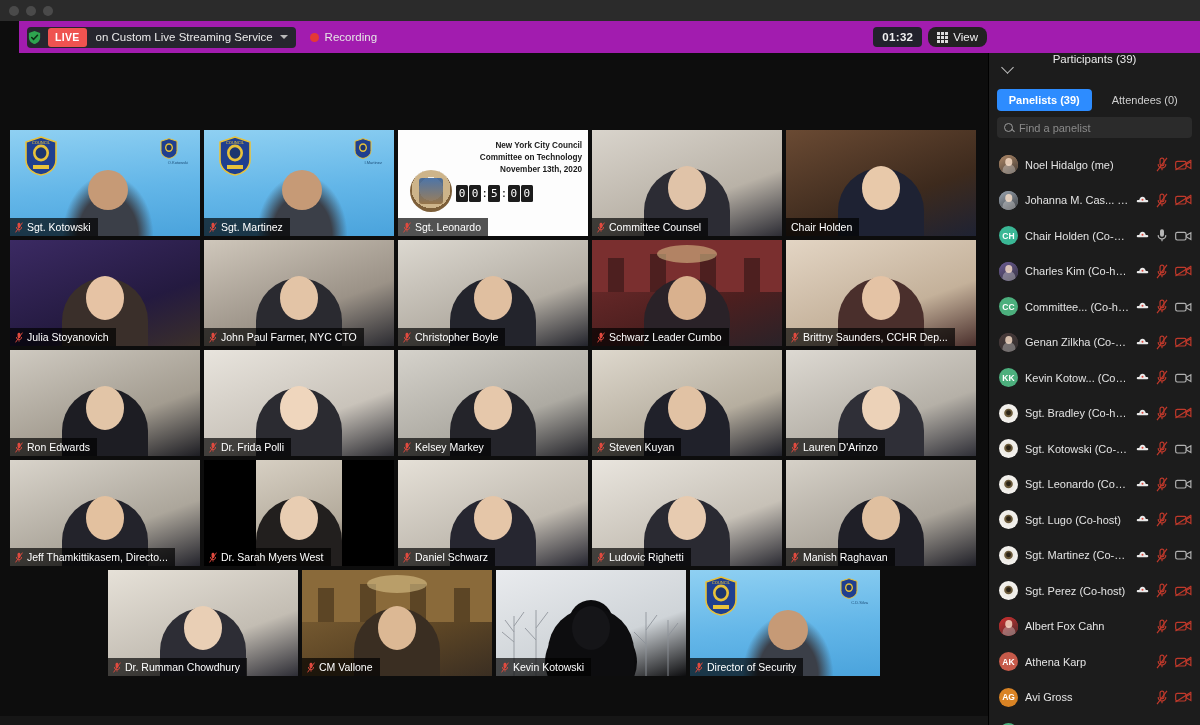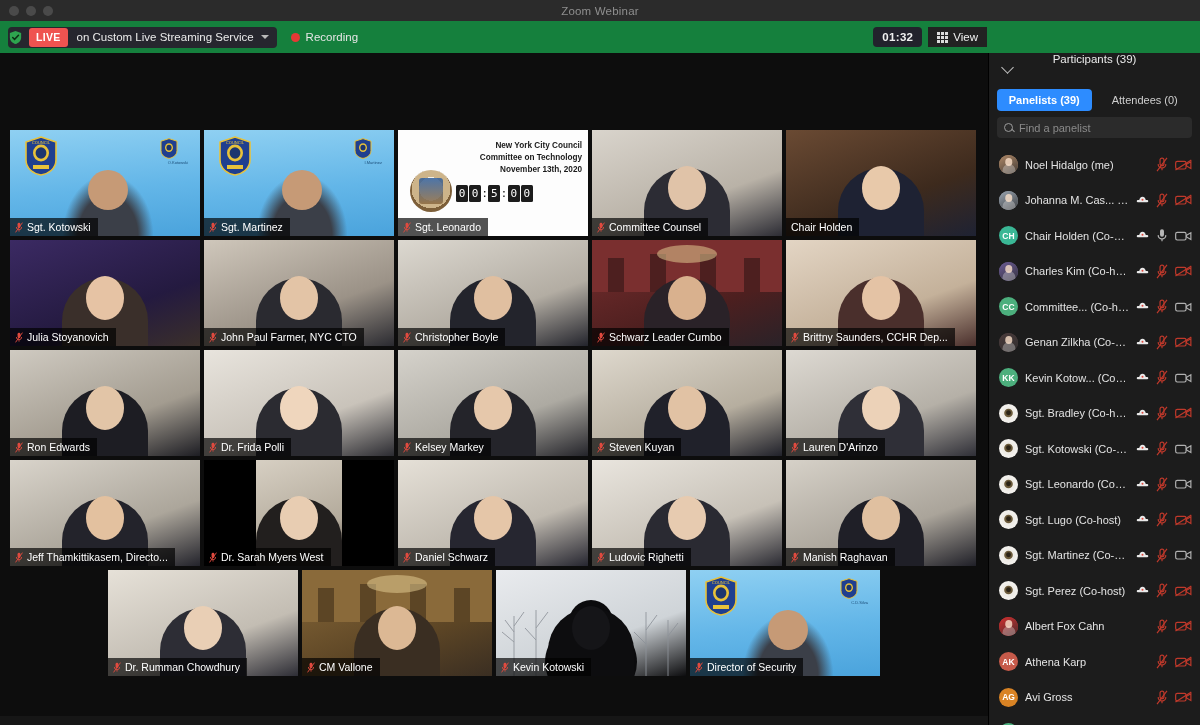--- a/index.html
+++ b/index.html
@@ -20,22 +20,22 @@
   }
   .traffic { display:flex; gap:7px; padding-left:9px; }
   .dot { width:10px; height:10px; border-radius:50%; background:#4a4a4a; }
   .titlebar .wtitle {
     position:absolute; left:0; right:0; text-align:center;
     font-size:11.5px; color:#8f8f8f; letter-spacing:.2px;
   }
 
   
   .topbar {
-    height:32px; flex:0 0 32px; background:#15803d;
-    display:flex; align-items:center; padding:0 8px; position:relative;
+    height:32px; flex:0 0 32px; background:#a21caf;
+    display:flex; align-items:center; padding:0 8px; position:relative;margin-left:19px;
   }
   .live-group {
     display:flex; align-items:center; gap:0px;
     background:#26262e; border-radius:4px; height:21px; padding-right:8px;
   }
   .shield {
     width:15px; height:15px; margin:0 6px 0 0; flex:0 0 15px;
     display:flex; align-items:center; justify-content:center;
   }
   .shield svg { display:block; }
@@ -49,21 +49,21 @@
   .rec-group { display:flex; align-items:center; gap:6px; margin-left:14px; }
   .rec-dot { width:9px; height:9px; border-radius:50%; background:#e53935; }
   .rec-text { font-size:11.5px; color:#e6e6e6; }
 
   .topright { position:absolute; right:213px; top:0; height:32px; display:flex; align-items:center; gap:6px; }
   .timer-pill {
     background:#22222c; border-radius:4px; font-size:11.5px; font-weight:bold;
     color:#f0f0f0; padding:4px 9px; letter-spacing:.3px;
   }
   .view-pill {
-    background:#222222; border-radius:0; font-size:11.5px; color:#f0f0f0;
+    background:#222222; border-radius:8px; font-size:11.5px; color:#f0f0f0;
     padding:4px 9px; display:flex; align-items:center; gap:5px;
   }
   .grid-ico { display:grid; grid-template-columns:repeat(3,3px); grid-template-rows:repeat(3,3px); gap:1px; }
   .grid-ico i { background:#dcdcdc; display:block; }
 
   
   .body { flex:1; display:flex; min-height:0; }
   .stage { width:988px; flex:0 0 988px; background:#0d0d0d; position:relative; padding:0; }
 
   
@@ -147,21 +147,20 @@
 <body>
 
 <div class="app">
 
   <div class="titlebar">
     <div class="traffic">
       <span class="dot"></span>
       <span class="dot"></span>
       <span class="dot"></span>
     </div>
-    <div class="wtitle">Zoom Webinar</div>
   </div>
 
   <div class="topbar">
     <div class="live-group">
       <span class="shield">
         <svg width="15" height="15" viewBox="0 0 16 16">
           <path d="M8 1 L14 3.2 V8 C14 11.6 11.3 14 8 15 C4.7 14 2 11.6 2 8 V3.2 Z" fill="#2ea44f"></path>
           <path d="M5 8 L7 10 L11.2 5.6" stroke="#0b2d14" stroke-width="1.6" fill="none" stroke-linecap="round"></path>
         </svg>
       </span>

